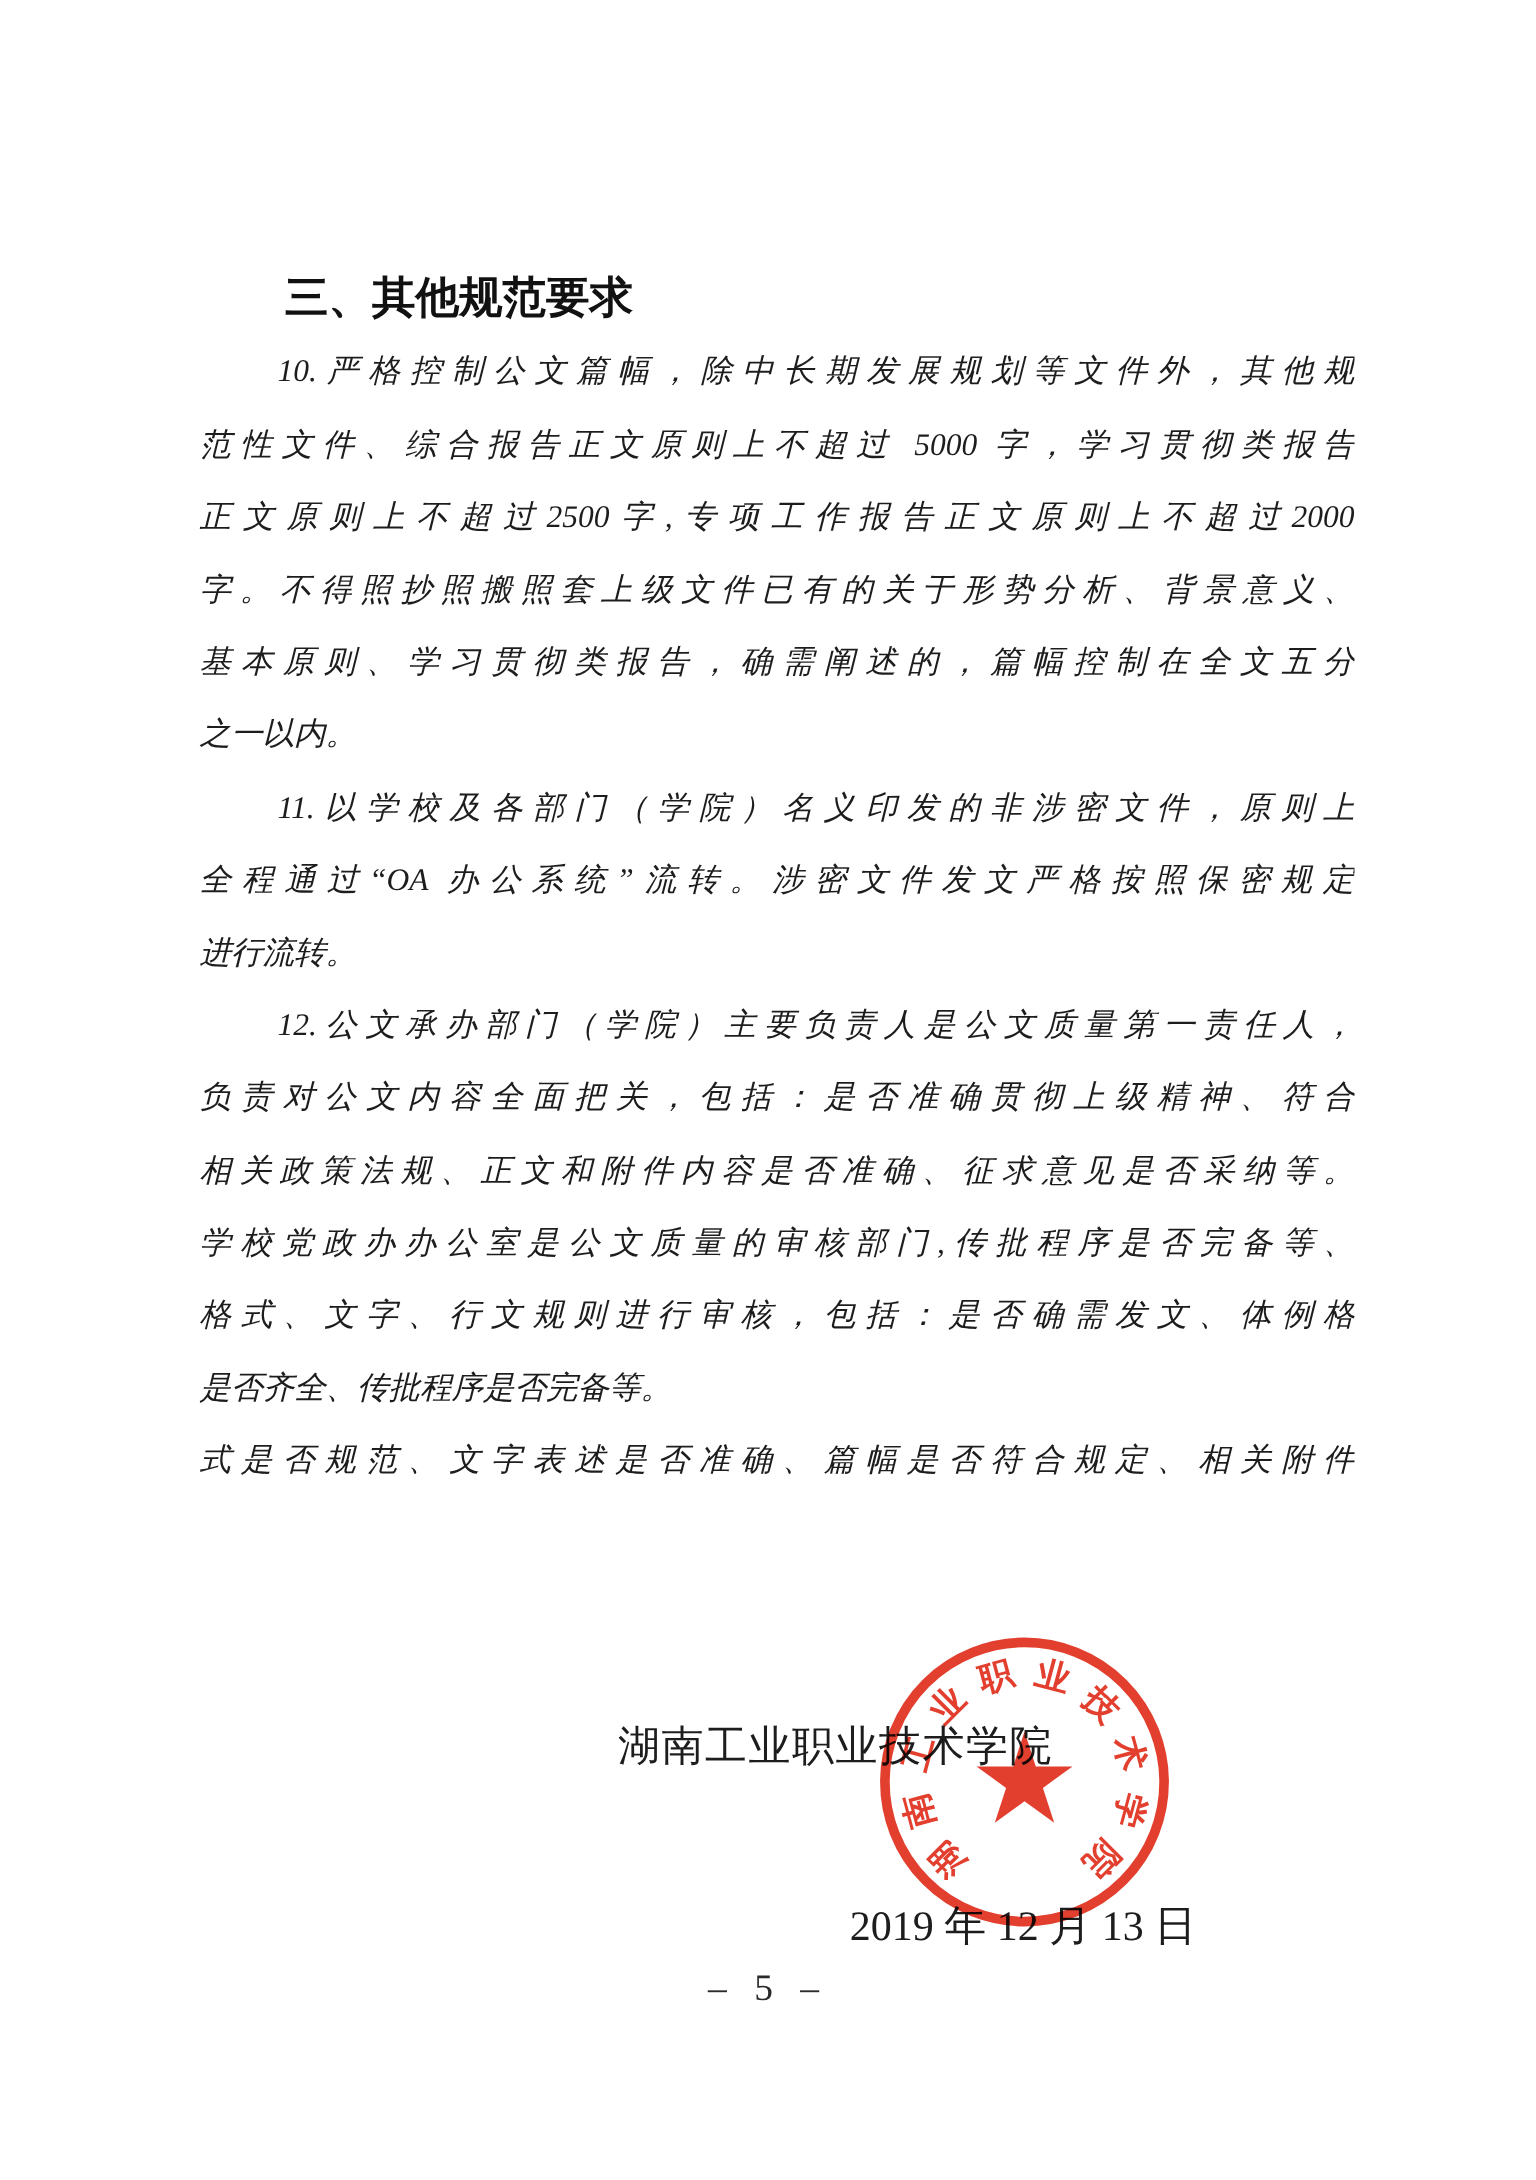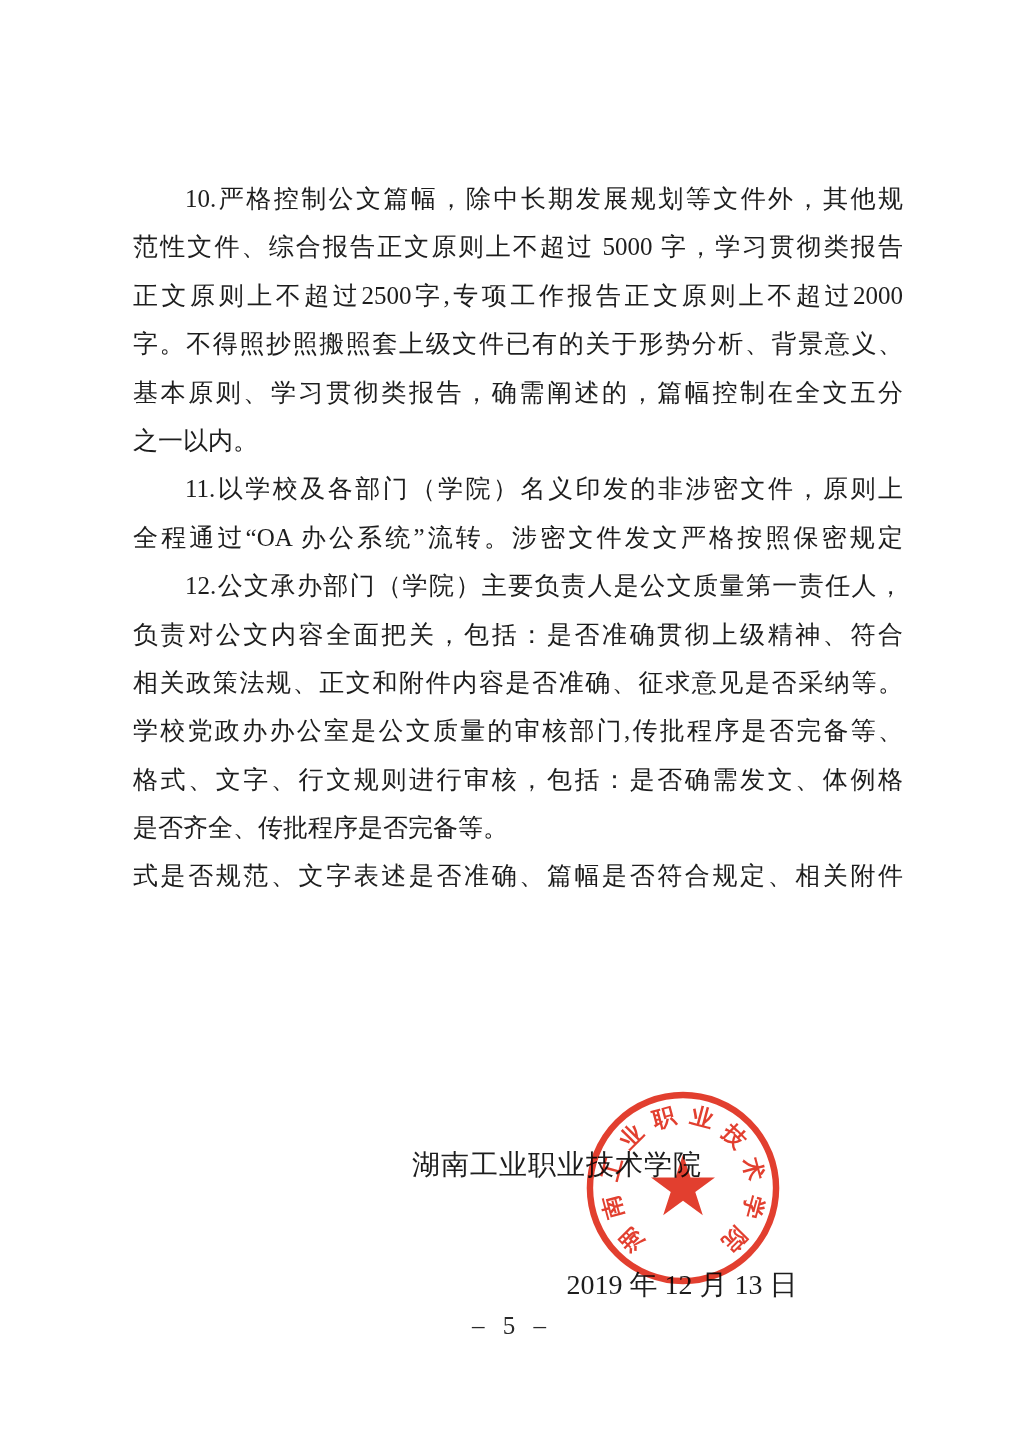--- a/index.html
+++ b/index.html
@@ -17,24 +17,25 @@
 
   .heading {
     height:48.4px; line-height:48.4px;
     font-family:"Liberation Sans","DejaVu Sans",sans-serif;
     font-weight:bold; font-size:29px;
     text-indent:57px; color:#111;
     text-align:left;
   }
   .line {
     height:48.4px; line-height:48.4px;
-    font-size:25px;
+    font-size:21px;
     text-align:justify; text-align-last:justify;
     overflow:hidden;
     white-space:nowrap;
+    font-style:italic;
   }
   .line.indent { text-indent:52px; }
   .line.noj { text-align:center; text-align-last:left; }
 
   .sig-org {
     position:absolute; top:1140px; left:412px; width:560px;
     text-align:left; font-size:28px; line-height:50px;
     letter-spacing:1px; white-space:nowrap;
   }
   .sig-date {
@@ -59,28 +60,30 @@
     font-size:23px; font-weight:bold;
     text-anchor:middle; dominant-baseline:central;
   }
 </style>
 </head>
 <body>
 
 <div class="page">
 
   <div class="textblock">
+    <div class="heading">三、其他规范要求</div>
     <div class="line indent">10.严格控制公文篇幅，除中长期发展规划等文件外，其他规</div>
     <div class="line">范性文件、综合报告正文原则上不超过 5000 字，学习贯彻类报告</div>
     <div class="line">正文原则上不超过2500字,专项工作报告正文原则上不超过2000</div>
     <div class="line">字。不得照抄照搬照套上级文件已有的关于形势分析、背景意义、</div>
     <div class="line">基本原则、学习贯彻类报告，确需阐述的，篇幅控制在全文五分</div>
     <div class="line noj">之一以内。</div>
     <div class="line indent">11.以学校及各部门（学院）名义印发的非涉密文件，原则上</div>
     <div class="line">全程通过“OA 办公系统”流转。涉密文件发文严格按照保密规定</div>
+    <div class="line noj">进行流转。</div>
     <div class="line indent">12.公文承办部门（学院）主要负责人是公文质量第一责任人，</div>
     <div class="line">负责对公文内容全面把关，包括：是否准确贯彻上级精神、符合</div>
     <div class="line">相关政策法规、正文和附件内容是否准确、征求意见是否采纳等。</div>
     <div class="line">学校党政办办公室是公文质量的审核部门,传批程序是否完备等、</div>
     <div class="line">格式、文字、行文规则进行审核，包括：是否确需发文、体例格</div>
     <div class="line noj">是否齐全、传批程序是否完备等。</div>
     <div class="line">式是否规范、文字表述是否准确、篇幅是否符合规定、相关附件</div>
   </div>
 
   <div class="sig-org">湖南工业职业技术学院</div>

